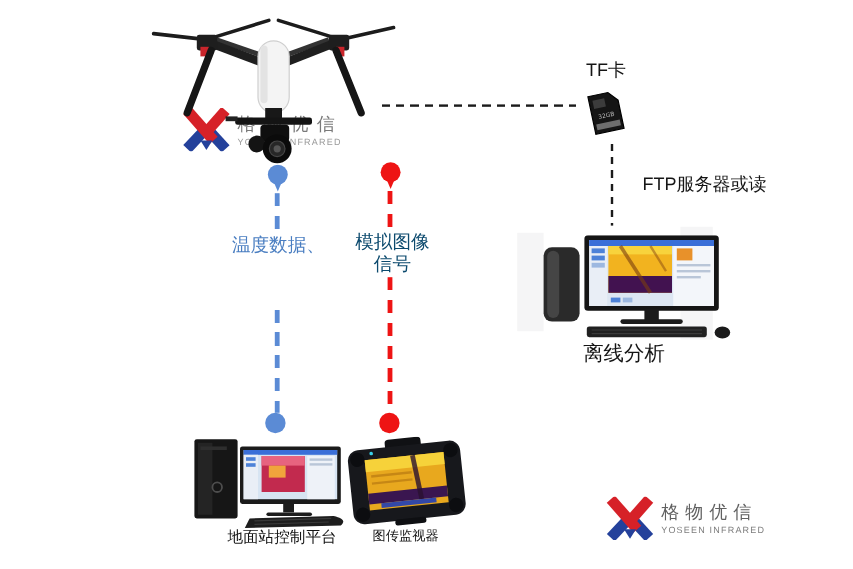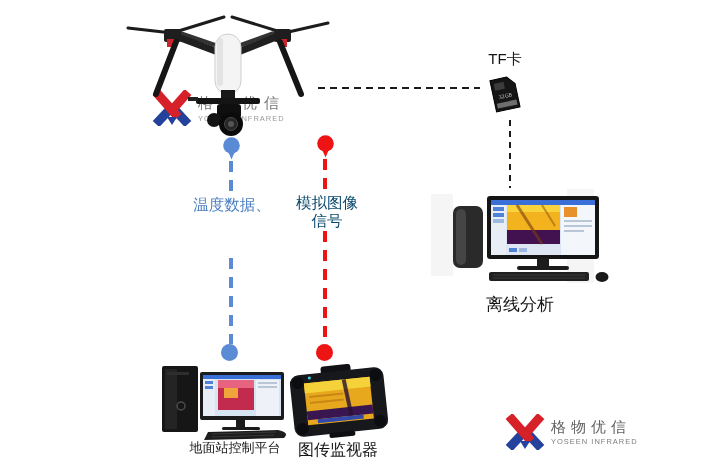--- a/index.html
+++ b/index.html
@@ -84,20 +84,21 @@
         <rect x="13" y="30" width="20" height="5" fill="#6e6e6e"></rect>
         <rect x="14" y="10" width="10" height="7" fill="#3c3c3c"></rect>
         <text x="16" y="26" font-size="5" fill="#bbb" font-family="DejaVu Sans, sans-serif">32GB</text>
       </g>
     </svg>
   </div>
 
   <div class="abs vdash-k" style="left:509px;top:120px;height:68px;"></div>
 
   <div class="abs lbl" style="left:523px;top:145px;width:128px;font-size:15px;line-height:18px;">
+    <div>FTP服务器或读</div>
   </div>
 
   <div class="abs" style="left:447px;top:196px;">
     <svg width="168" height="88" viewBox="0 0 168 88">
       <rect x="6" y="10" width="30" height="62" rx="7" fill="#2a2a2a"></rect>
       <rect x="9" y="13" width="10" height="56" rx="5" fill="#454545"></rect>
       <rect x="40" y="0" width="112" height="63" rx="3" fill="#151515"></rect>
       <rect x="44" y="4" width="104" height="55" fill="#dce6f2"></rect>
       <rect x="44" y="4" width="104" height="5" fill="#3a6fd8"></rect>
       <rect x="44" y="9" width="15" height="50" fill="#e9eef6"></rect>
@@ -117,21 +118,21 @@
       <rect x="60" y="50" width="53" height="9" fill="#dde6f2"></rect>
       <rect x="62" y="52" width="8" height="4" fill="#4d82d8"></rect>
       <rect x="72" y="52" width="8" height="4" fill="#9db8e0"></rect>
       <rect x="90" y="62" width="12" height="9" fill="#1c1c1c"></rect>
       <rect x="70" y="70" width="52" height="4" rx="2" fill="#1c1c1c"></rect>
       <rect x="42" y="76" width="100" height="9" rx="2" fill="#202020"></rect>
       <path d="M46,79 H138 M46,82 H138" stroke="#3a3a3a" stroke-width="1"></path>
       <ellipse cx="155" cy="81" rx="6.5" ry="5" fill="#1a1a1a"></ellipse>
     </svg>
   </div>
-  <div class="abs lbl" style="left:470px;top:295px;width:100px;font-size:17px;">离线分析</div>
+  <div class="abs lbl" style="left:470px;top:285px;width:100px;font-size:17px;">离线分析</div>
 
   <div class="abs" style="left:222px;top:137px;z-index:3;">
     <svg width="19" height="23" viewBox="0 0 19 23">
       <circle cx="9.5" cy="8.5" r="8.3" fill="#5b8bd5"></circle>
       <polygon points="6.5,15.5 12.5,15.5 9.5,22.5" fill="#5b8bd5"></polygon>
     </svg>
   </div>
   <div class="abs vdash-b" style="left:229px;top:161px;height:32px;"></div>
   <div class="abs link-text" style="left:172px;top:195px;width:120px;font-size:15.5px;line-height:19px;color:#4a7ec1;">
     <div>温度数据、</div>
@@ -193,21 +194,21 @@
         <rect x="20" y="16" width="66" height="10" fill="#f6d23a"></rect>
         <rect x="20" y="44" width="66" height="9" fill="#3a1650"></rect>
         <path d="M60,16 L64,53" stroke="#2a1230" stroke-width="4" opacity="0.8"></path>
         <path d="M24,30 H58 M24,36 H58" stroke="#b97a12" stroke-width="2" opacity="0.7"></path>
         <rect x="30" y="53" width="46" height="4" fill="#3348a8"></rect>
         <circle cx="26" cy="11" r="1.5" fill="#3ad0e8"></circle>
         <rect x="40" y="68" width="26" height="5" rx="2" fill="#0e0f12"></rect>
       </g>
     </svg>
   </div>
-  <div class="abs lbl" style="left:288px;top:441px;width:100px;font-size:16px;">图传监视器</div>
+  <div class="abs lbl" style="left:288px;top:441px;width:100px;font-size:11px;">图传监视器</div>
 
   <div class="abs" style="left:505px;top:414px;">
     <svg width="40" height="36" viewBox="0 0 40 36">
       <path d="M4,34 L20,17" stroke="#24419b" stroke-width="9" fill="none"></path>
       <path d="M36,34 L24,21" stroke="#24419b" stroke-width="9" fill="none"></path>
       <path d="M36,2 L21,19" stroke="#d62128" stroke-width="9" fill="none"></path>
       <path d="M4,2 L26,27" stroke="#d62128" stroke-width="9" fill="none"></path>
       <polygon points="15,27 25,27 20,35" fill="#24419b"></polygon>
     </svg>
   </div>

